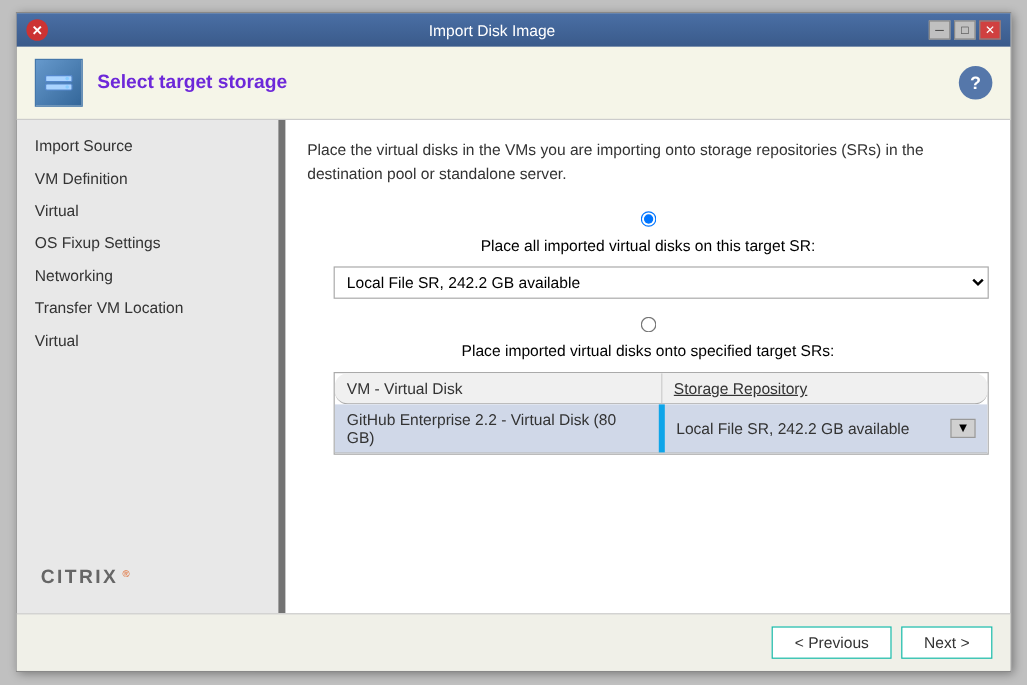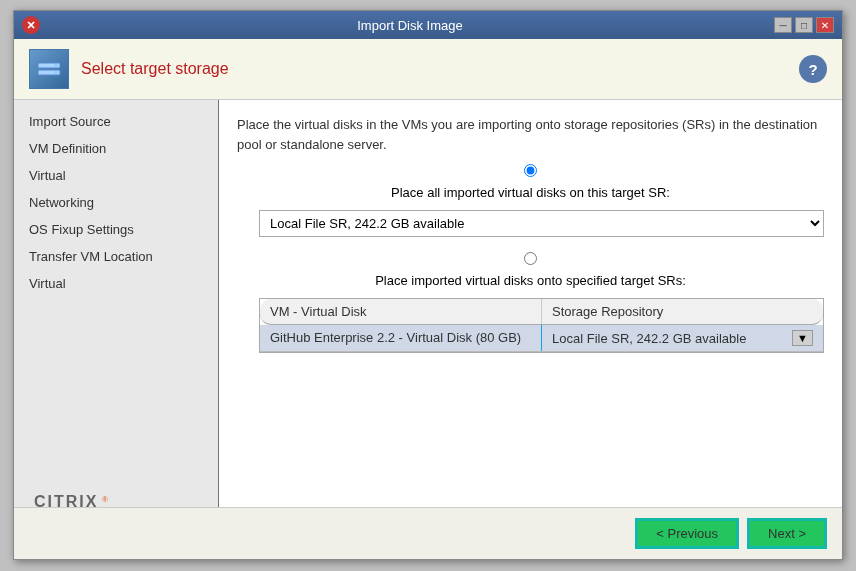--- a/index.html
+++ b/index.html
@@ -98,22 +98,22 @@
       border: 1px solid #4477aa;
       display: flex;
       align-items: center;
       justify-content: center;
       color: white;
       font-size: 18px;
     }
 
     .header-title {
       font-size: 16px;
-      font-weight: normal;
-      color: #b91c1c;
+      font-weight: bold;
+      color: #6d28d9;
       flex: 1;
     }
 
     .help-btn {
       width: 28px;
       height: 28px;
       border-radius: 50%;
       background: #5577aa;
       color: white;
       border: none;
@@ -125,23 +125,23 @@
       justify-content: center;
     }
 
     .main-content {
       display: flex;
       flex: 1;
       overflow: hidden;
     }
 
     .sidebar {
-      width: 205px;
+      width: 224px;
       background: #e8e8e8;
-      border-right: 1px solid #737373;
+      border-right: 6px solid #737373;
       padding: 8px 0;
       flex-shrink: 0;
     }
 
     .sidebar-item {
       padding: 6px 15px;
       cursor: pointer;
       color: #333;
       font-size: 13px;
     }
@@ -153,21 +153,21 @@
 
     .content-area {
       flex: 1;
       padding: 15px 18px;
       overflow-y: auto;
       background: white;
     }
 
     .description-text {
       color: #333;
-      margin-bottom: 10px;
+      margin-bottom: 22px;
       line-height: 1.5;
       font-size: 13px;
     }
 
     .radio-option {
       display: flex;
       align-items: center;
       gap: 8px;
       margin-bottom: 10px;
       font-size: 13px;
@@ -209,34 +209,35 @@
       padding: 5px 10px;
       font-weight: normal;
       font-size: 13px;
       color: #333;
       flex: 1;
       border-right: 1px solid #ccc;
     }
 
     .table-header-cell:last-child {
       border-right: none;
+      text-decoration: underline;
     }
 
     .table-row {
       display: flex;
       background: #d0d8e8;
       border-bottom: 1px solid #bbb;
     }
 
     .table-cell {
       padding: 5px 10px;
       font-size: 13px;
       color: #333;
       flex: 1;
-      border-right: 1px solid #0ea5e9;
+      border-right: 5px solid #0ea5e9;
     }
 
     .table-cell:last-child {
       border-right: none;
       display: flex;
       align-items: center;
       justify-content: space-between;
     }
 
     .cell-dropdown-btn {
@@ -252,22 +253,22 @@
       border-top: 1px solid #ccc;
       padding: 10px 15px;
       display: flex;
       justify-content: flex-end;
       gap: 8px;
       flex-shrink: 0;
     }
 
     .footer-btn {
       padding: 5px 18px;
-      border: 3px solid #14b8a6;
-      background: #22c55e;
+      border: 1px solid #14b8a6;
+      background: #ffffff;
       cursor: pointer;
       font-size: 13px;
       color: #333;
     }
   </style>
 </head>
 <body>
 
 <div class="window">
 
@@ -300,33 +301,33 @@
       <div class="sidebar-item">
         <span>Import Source</span>
       </div>
       <div class="sidebar-item">
         <span>VM Definition</span>
       </div>
       <div class="sidebar-item">
         <span>Virtual</span>
       </div>
       <div class="sidebar-item">
+        <span>OS Fixup Settings</span>
+      </div>
+      <div class="sidebar-item">
         <span>Networking</span>
       </div>
       <div class="sidebar-item">
-        <span>OS Fixup Settings</span>
-      </div>
-      <div class="sidebar-item">
         <span>Transfer VM Location</span>
       </div>
       <div class="sidebar-item">
         <span>Virtual</span>
       </div>
 
-      <div style="position: absolute; bottom: 48px; left: 20px;">
+      <div style="position: absolute; bottom: 68px; left: 20px;">
         <span style="font-size:16px;font-weight:bold;color:#666;letter-spacing:2px;">CITRIX</span>
         <span style="font-size:8px;color:#e06020;vertical-align:super;">®</span>
       </div>
     </div>
 
     <div class="content-area">
       <p class="description-text">Place the virtual disks in the VMs you are importing onto storage repositories (SRs) in the destination pool or standalone server.</p>
 
       <div class="radio-option">
         <input type="radio" name="storage-option" id="opt1" checked="" style="">

